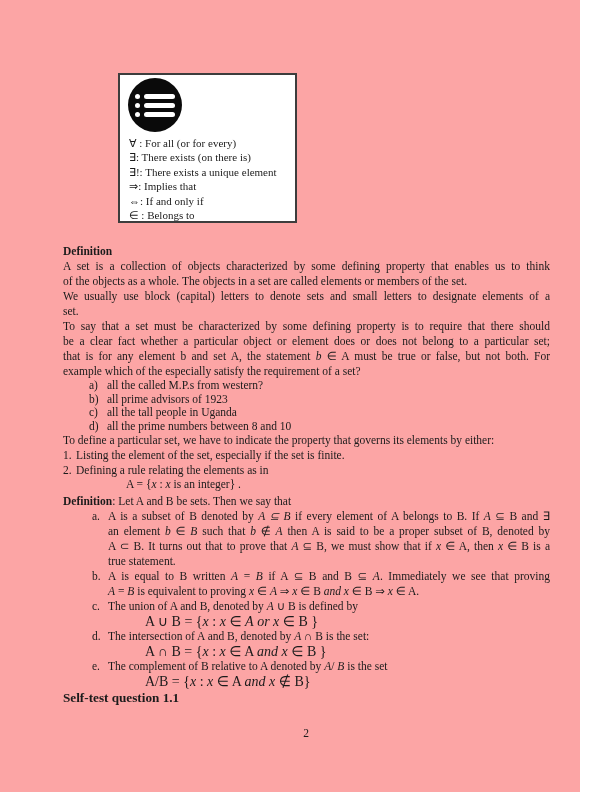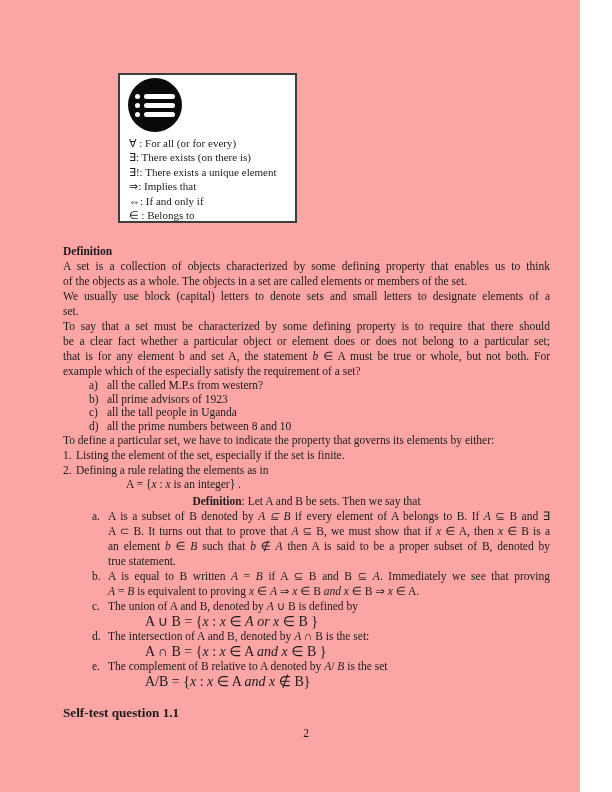--- a/index.html
+++ b/index.html
@@ -32,26 +32,26 @@
   
   .xl { position:relative; font-size:11.5px; line-height:13.5px; padding-left:44px; }
   .xl .mk { position:absolute; left:26px; top:0; }
 
   
   .nl { position:relative; font-size:11.5px; line-height:14.6px; padding-left:13px; }
   .nl .mk { position:absolute; left:0; top:0; }
   .eq-int { font-size:11.5px; line-height:15px; padding-left:63px; }
 
   
-  .def2-lead { font-size:11.5px; line-height:15px; margin-top:2px;text-align:center; }
+  .def2-lead { font-size:11.5px; line-height:15px; margin-top:2px; }
   .dl { position:relative; font-size:11.5px; line-height:15px; padding-left:45px; }
   .dl .mk2 { position:absolute; left:29px; top:0; }
   .dl-eq { font-size:14px; line-height:15px; padding-left:82px; }
 
-  .selftest { font-weight:bold; font-size:13.2px; line-height:16px; margin-top:16px; }
+  .selftest { font-weight:bold; font-size:13.2px; line-height:16px; margin-top:1px; }
 
   .pagenum { position:absolute; top:727px; left:0; width:612px; text-align:center; font-size:11.5px; }
 
   .i { font-style:italic; }
   .b { font-weight:bold; }
 </style>
 </head>
 <body>
 
 <div class="page">
@@ -80,21 +80,21 @@
       <div class="sym-line">∈ : Belongs to</div>
     </div>
 
     <div class="h-def">Definition</div>
     <div class="bl j">A set is a collection of objects characterized by some defining property that enables us to think</div>
     <div class="bl">of the objects as a whole. The objects in a set are called elements or members of the set.</div>
     <div class="bl j">We usually use block (capital) letters to denote sets and small letters to designate elements of a</div>
     <div class="bl">set.</div>
     <div class="bl j">To say that a set must be characterized by some defining property is to require that there should</div>
     <div class="bl j">be a clear fact whether a particular object or element does or does not belong to a particular set;</div>
-    <div class="bl j"><span>that is for any element b and set A, the statement </span><span class="i">b</span><span> ∈ A must be true or whole, but not both. For</span></div>
+    <div class="bl j"><span>that is for any element b and set A, the statement </span><span class="i">b</span><span> ∈ A must be true or false, but not both. For</span></div>
     <div class="bl">example which of the especially satisfy the requirement of a set?</div>
 
     <div class="xl">
       <span class="mk">a)</span><span>all the called M.P.s from western?</span>
     </div>
     <div class="xl">
       <span class="mk">b)</span><span>all prime advisors of 1923</span>
     </div>
     <div class="xl">
       <span class="mk">c)</span><span>all the tall people in Uganda</span>
@@ -110,22 +110,22 @@
     <div class="nl">
       <span class="mk">2.</span><span>Defining a rule relating the elements as in</span>
     </div>
     <div class="eq-int"><span>A = {</span><span class="i">x</span><span> : </span><span class="i">x</span><span> is an integer</span><span>} .</span></div>
 
     <div class="def2-lead"><span class="b">Definition</span><span>: Let A and B be sets.  Then we say that</span></div>
 
     <div class="dl j">
       <span class="mk2">a.</span><span><span>A is a subset of B denoted by </span><span class="i">A ⊆ B</span><span> if every element of A belongs to B.  If </span><span class="i">A</span><span> ⊆ B and ∃</span></span>
     </div>
+    <div class="dl j"><span>an element </span><span class="i">b</span><span> ∈ </span><span class="i">B</span><span> such that </span><span class="i">b</span><span> ∉ </span><span class="i">A</span><span> then A is said to be a proper subset of B, denoted by</span></div>
     <div class="dl j"><span>A ⊂ B.  It turns out that to prove that </span><span class="i">A</span><span> ⊆ B, we must show that if </span><span class="i">x</span><span> ∈ A,  then </span><span class="i">x</span><span> ∈ B is a</span></div>
-    <div class="dl j"><span>an element </span><span class="i">b</span><span> ∈ </span><span class="i">B</span><span> such that </span><span class="i">b</span><span> ∉ </span><span class="i">A</span><span> then A is said to be a proper subset of B, denoted by</span></div>
     <div class="dl">true statement.</div>
 
     <div class="dl j">
       <span class="mk2">b.</span><span><span>A is equal to B written </span><span class="i">A</span><span> = </span><span class="i">B</span><span> if  A ⊆ B and  B ⊆ </span><span class="i">A</span><span>.  Immediately we see that proving</span></span>
     </div>
     <div class="dl"><span class="i">A</span><span> = </span><span class="i">B</span><span> is equivalent to proving  </span><span class="i">x</span><span> ∈ </span><span class="i">A</span><span> ⇒   </span><span class="i">x</span><span> ∈ B </span><span class="i">and</span><span> </span><span class="i">x</span><span> ∈ B ⇒ </span><span class="i">x</span><span> ∈ A.</span></div>
 
     <div class="dl">
       <span class="mk2">c.</span><span><span>The union of A and B, denoted by </span><span class="i">A</span><span> ∪ B is defined by</span></span>
     </div>

